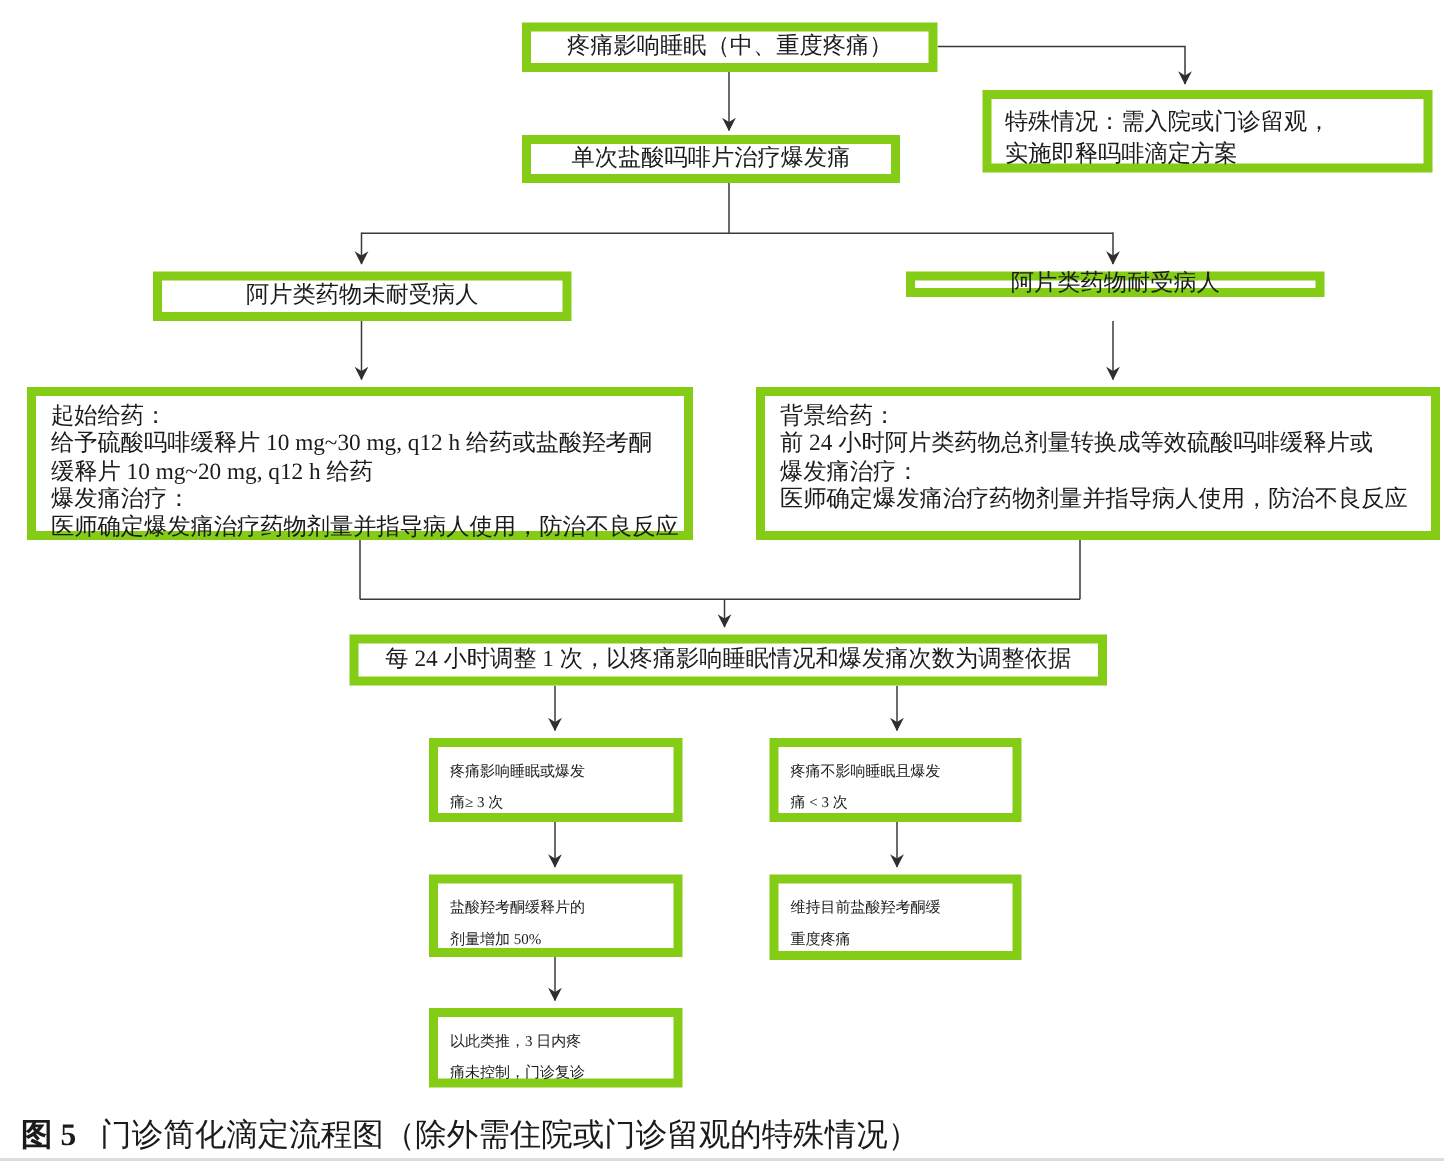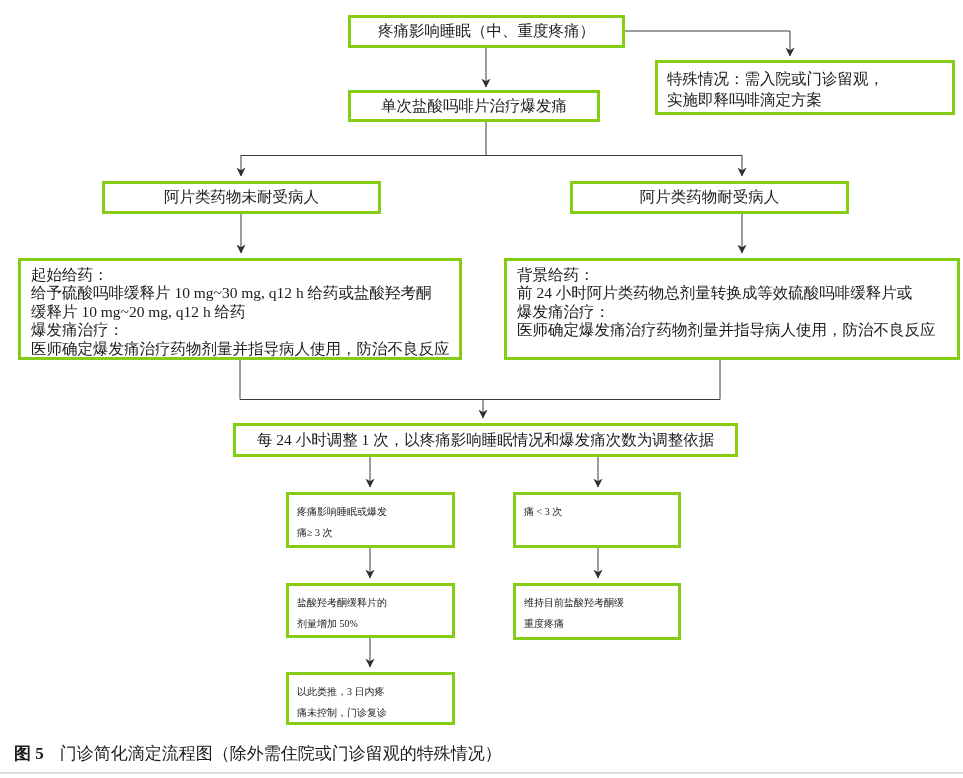--- a/index.html
+++ b/index.html
@@ -8,37 +8,37 @@
     width:963px;height:778px;
     background:#ffffff;
     font-family:"Liberation Serif","DejaVu Serif",serif;
     color:#1b1b1b;
     overflow:hidden;
   }
   .connectors{position:absolute;left:0;top:0;width:963px;height:778px;pointer-events:none;}
   .node{
     position:absolute;
     box-sizing:border-box;
-    border:3px solid #84cc16;
+    border:6px solid #84cc16;
     background:#ffffff;
     font-size:15.5px;
     line-height:18.4px;
   }
   .node.center{
     display:flex;flex-direction:column;
     align-items:center;justify-content:center;
     text-align:center;
   }
   .node.leftalign{padding:5px 4px 5px 10px;}
   .node .tline{white-space:nowrap;}
   .node.small{font-size:10px;line-height:21px;padding:6px 12px 6px 8px;}
   .node.wide2{font-size:15.5px;line-height:21px;padding:5px 4px 5px 9px;}
   .caption{
     position:absolute;left:14px;top:742px;
-    font-size:17px;white-space:nowrap;
+    font-size:21px;white-space:nowrap;
   }
   .caption .cap-label{font-weight:bold;margin-right:16px;}
   .bottom-rule{
     position:absolute;left:0;top:772px;width:963px;height:2px;
     background:#d9dde1;
   }
 </style>
 </head>
 <body>
 
@@ -78,21 +78,21 @@
   </div>
 
   <div class="node center" style="left:348px;top:90px;width:252px;height:32px">
     <div class="tline">单次盐酸吗啡片治疗爆发痛</div>
   </div>
 
   <div class="node center" style="left:102px;top:181px;width:279px;height:33px">
     <div class="tline">阿片类药物未耐受病人</div>
   </div>
 
-  <div class="node center" style="left:570px;top:181px;width:279px;height:33px">
+  <div class="node center" style="left:604px;top:181px;width:279px;height:17px">
     <div class="tline">阿片类药物耐受病人</div>
   </div>
 
   <div class="node leftalign" style="left:18px;top:258px;width:444px;height:102px">
     <div class="tline">起始给药：</div>
     <div class="tline">给予硫酸吗啡缓释片 10 mg~30 mg, q12 h 给药或盐酸羟考酮</div>
     <div class="tline">缓释片 10 mg~20 mg, q12 h 给药</div>
     <div class="tline">爆发痛治疗：</div>
     <div class="tline">医师确定爆发痛治疗药物剂量并指导病人使用，防治不良反应</div>
   </div>
@@ -107,20 +107,21 @@
   <div class="node center" style="left:233px;top:423px;width:505px;height:34px">
     <div class="tline">每 24 小时调整 1 次，以疼痛影响睡眠情况和爆发痛次数为调整依据</div>
   </div>
 
   <div class="node small" style="left:286px;top:492px;width:169px;height:56px">
     <div class="tline">疼痛影响睡眠或爆发</div>
     <div class="tline">痛≥ 3 次</div>
   </div>
 
   <div class="node small" style="left:513px;top:492px;width:168px;height:56px">
+    <div class="tline">疼痛不影响睡眠且爆发</div>
     <div class="tline">痛 &lt; 3 次</div>
   </div>
 
   <div class="node small" style="left:286px;top:583px;width:169px;height:55px">
     <div class="tline">盐酸羟考酮缓释片的</div>
     <div class="tline">剂量增加 50%</div>
   </div>
 
   <div class="node small" style="left:513px;top:583px;width:168px;height:57px">
     <div class="tline">维持目前盐酸羟考酮缓</div>

